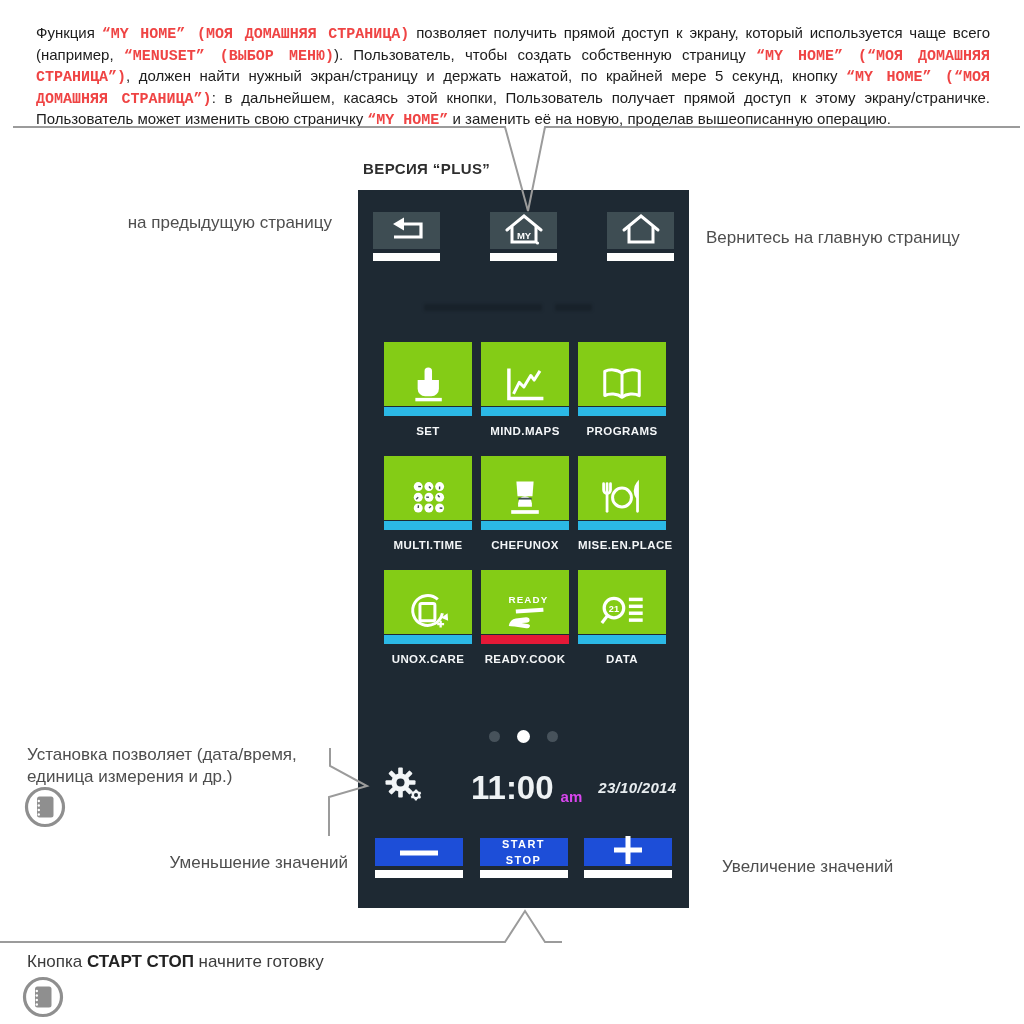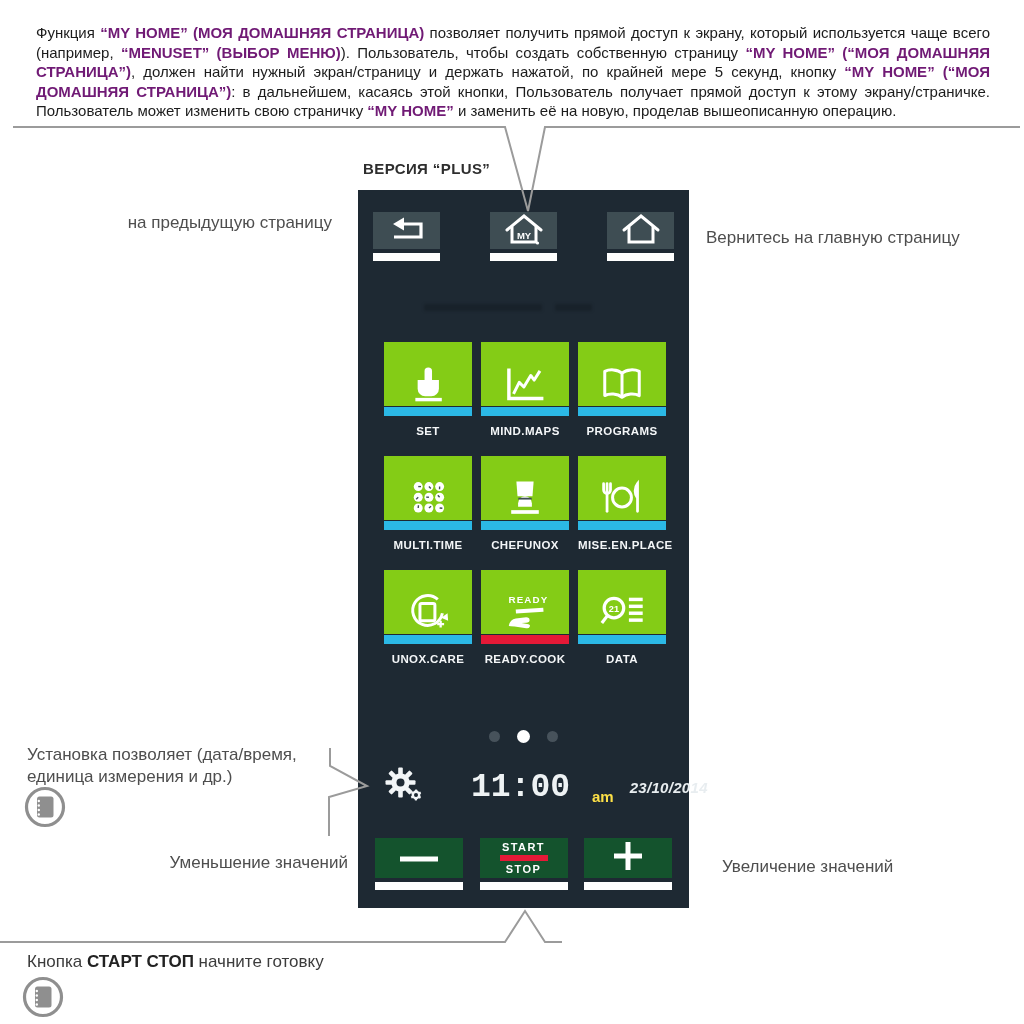--- a/index.html
+++ b/index.html
@@ -2,21 +2,21 @@
 <html><head>
 <meta charset="utf-8">
 <style>
   html,body{margin:0;padding:0;background:#fff;}
   .page{position:relative;width:1024px;height:1024px;background:#ffffff;overflow:hidden;
         font-family:"Liberation Sans",sans-serif;}
 
   
   .intro{position:absolute;left:36px;top:8px;width:954px;font-size:15px;line-height:19.5px;
          color:#1c1c1c;text-align:justify;}
-  .intro b{color:#701a75;}
+  .intro b{color:#ef4444;font-family:Liberation Mono, monospace;}
 
   
   .callouts{position:absolute;left:0;top:0;width:1024px;height:1024px;pointer-events:none;}
 
   .version-label{position:absolute;left:363px;top:160px;font-size:15px;font-weight:bold;
                  color:#2e2e2e;letter-spacing:.4px;}
 
   
   .panel{position:absolute;left:358px;top:190px;width:331px;height:718px;background:#1e2933;}
 
@@ -34,27 +34,27 @@
   .tbar{height:9px;margin-top:1px;}
   .tlabel{margin-top:9px;height:14px;font-size:11.5px;font-weight:bold;color:#f4f6f8;
           text-align:center;letter-spacing:.4px;white-space:nowrap;}
 
   .dots{position:absolute;top:540px;left:0;width:100%;display:flex;align-items:center;
         justify-content:center;gap:17px;}
   .dot{width:11px;height:11px;border-radius:50%;background:#47525b;cursor:pointer;}
   .dot.active{width:13px;height:13px;background:#ffffff;}
 
   .status-row{position:absolute;top:577px;left:27px;width:280px;display:flex;align-items:center;}
-  .time{margin-left:46px;font-size:33px;font-weight:bold;color:#eef2f4;line-height:33px;font-family:Liberation Mono, monospace;}
-  .ampm{margin-left:22px;font-size:15px;font-weight:bold;color:#fde047;align-self:flex-end;padding-bottom:2px;text-align:right;}
+  .time{margin-left:46px;font-size:33px;font-weight:bold;color:#eef2f4;line-height:33px;}
+  .ampm{margin-left:7px;font-size:15px;font-weight:bold;color:#d946ef;align-self:flex-end;padding-bottom:2px;text-align:right;}
   .date{margin-left:16px;font-size:15px;font-weight:bold;color:#e8edf0;letter-spacing:.3px;font-style:italic;}
 
   .controls-row{position:absolute;top:648px;left:17px;width:297px;display:flex;justify-content:space-between;}
   .ctl{width:88px;cursor:pointer;}
-  .ctl .face{height:40px;background:#14532d;display:flex;flex-direction:column;
+  .ctl .face{height:28px;background:#1d4ed8;display:flex;flex-direction:column;
              align-items:center;justify-content:center;}
   .ss-start,.ss-stop{font-size:11px;font-weight:bold;color:#fff;letter-spacing:1.4px;line-height:12px;}
   .ss-bar{width:48px;height:6px;background:#e51937;margin:2px 0;}
 
   
   .ann{position:absolute;color:#4e4e4e;font-size:17px;line-height:22px;}
   .ann-back{right:692px;top:212px;text-align:right;}
   .ann-home{left:706px;top:227px;}
   .ann-settings{left:27px;top:744px;}
   .ann-decrease{right:676px;top:852px;}

